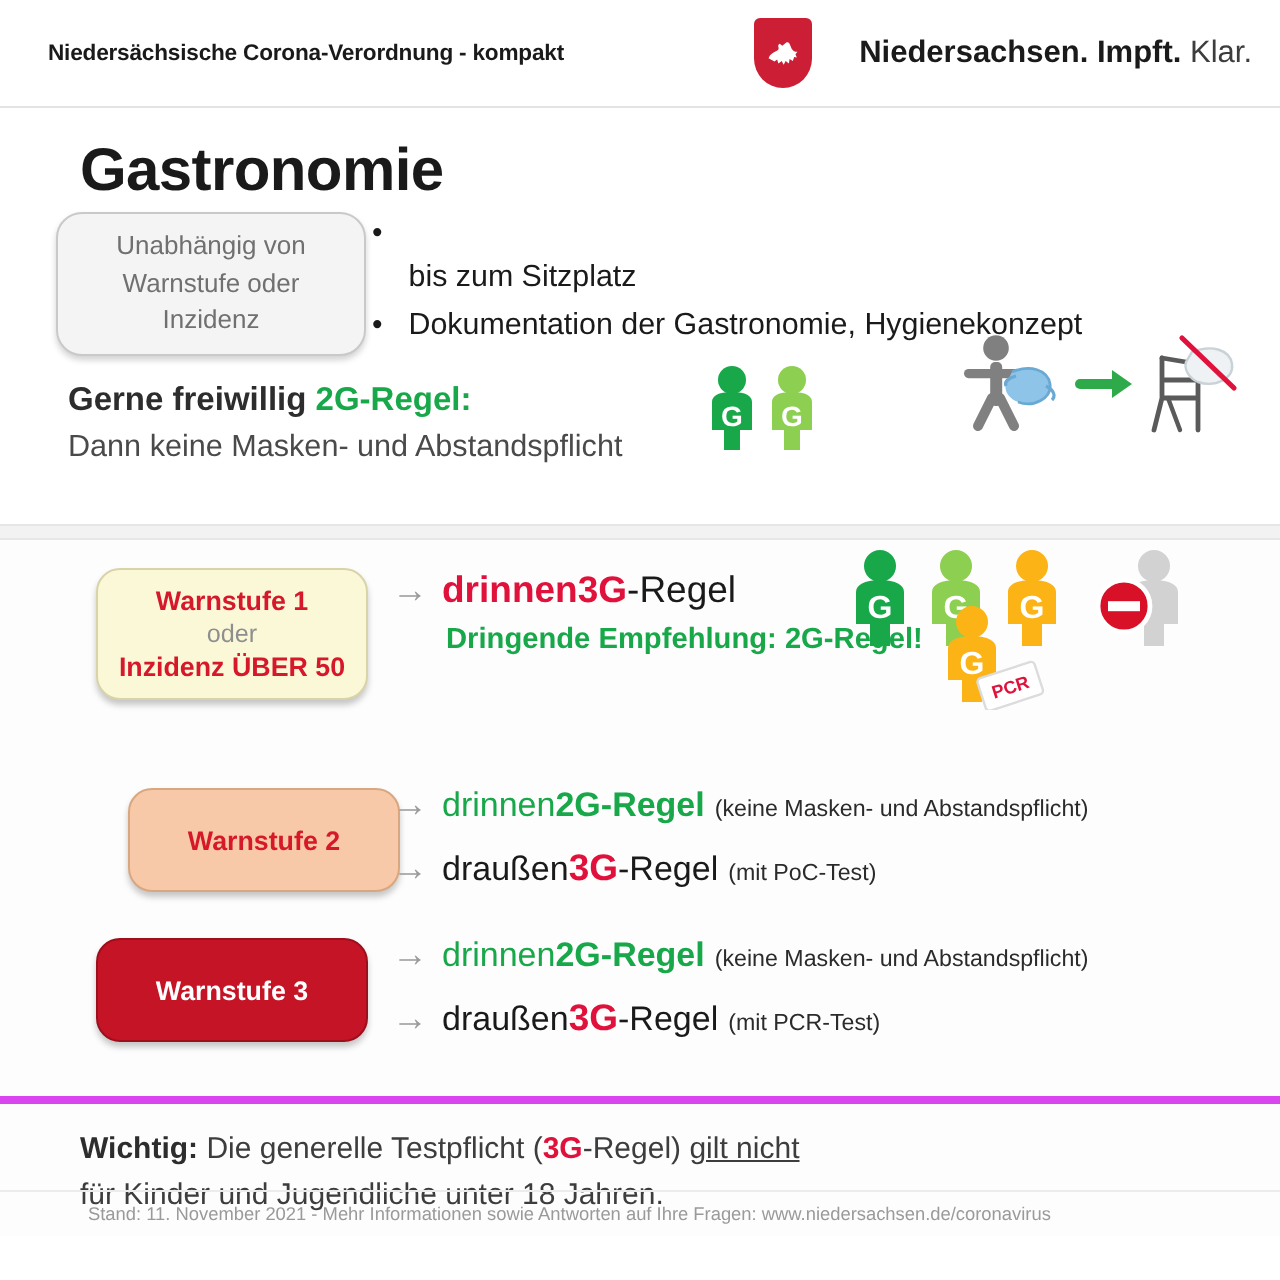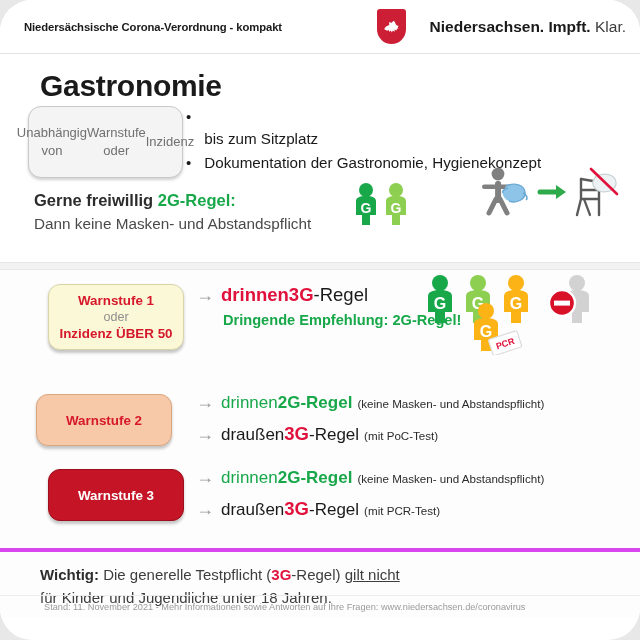--- a/index.html
+++ b/index.html
@@ -6,21 +6,20 @@
   html, body {
     width: 640px; height: 640px;
     background: #e8e8e8;
     font-family: "Liberation Sans", sans-serif;
   }
   .page {
     position: relative;
     width: 640px; height: 640px;
     background: #ffffff;
     overflow: hidden;
-    border-radius: 32px;
   }
 
   
   .header {
     position: relative;
     height: 54px;
     background: #ffffff;
     border-bottom: 1px solid #e3e3e3;
     display: flex; align-items: center;
   }
@@ -52,21 +51,21 @@
     font-size: 30px; font-weight: bold; color: #1a1a1a;
     letter-spacing: -0.3px;
   }
   .indep-box {
     position: absolute; left: 28px; top: 52px;
     width: 155px; height: 72px;
     background: #f4f4f4;
     border: 1.2px solid #c9c9c9;
     border-radius: 13px;
     box-shadow: 0 2px 3px rgba(0,0,0,.18);
-    display: flex; flex-direction: row;
+    display: flex; flex-direction: column;
     align-items: center; justify-content: center;
     color: #707070; font-size: 13px; line-height: 1.42;
     text-align: center;
   }
   .bullets {
     position: absolute; left: 186px; top: 52px;
     width: 410px;
     font-size: 15.2px; color: #1a1a1a; line-height: 1.42;
   }
   .bullet-row { display: flex; gap: 13px; margin-bottom: 3px; }
@@ -91,21 +90,21 @@
     position: absolute;
     width: 136px;
     border-radius: 12px;
     box-shadow: 0 2.5px 3px rgba(0,0,0,.22);
     display: flex; flex-direction: column;
     align-items: center; justify-content: center;
     text-align: center;
   }
   .lb1 { left: 48px; top: 14px; height: 66px;
          background: #fbf8d8; border: 1.2px solid #d8d4a8; }
-  .lb2 { left: 36px; top: 124px; height: 52px;
+  .lb2 { left: 64px; top: 124px; height: 52px;
          background: #f8c9a8; border: 1.2px solid #d9a77f; }
   .lb3 { left: 48px; top: 199px; height: 52px;
          background: #c41425; border: 1.2px solid #9e0f1d; }
   .lb-strong { font-weight: bold; font-size: 13.4px; color: #d6182b; }
   .lb-oder { font-size: 12.6px; color: #8e8e8e; line-height:1.5; }
   .lb3 .lb-strong { color: #ffffff; }
 
   .row { position: absolute; left: 196px; }
   .arrow { color:#9a9a9a; font-size: 18px; margin-right: 7px; line-height:1; }
   .rule-line { display: flex; align-items: baseline; }

